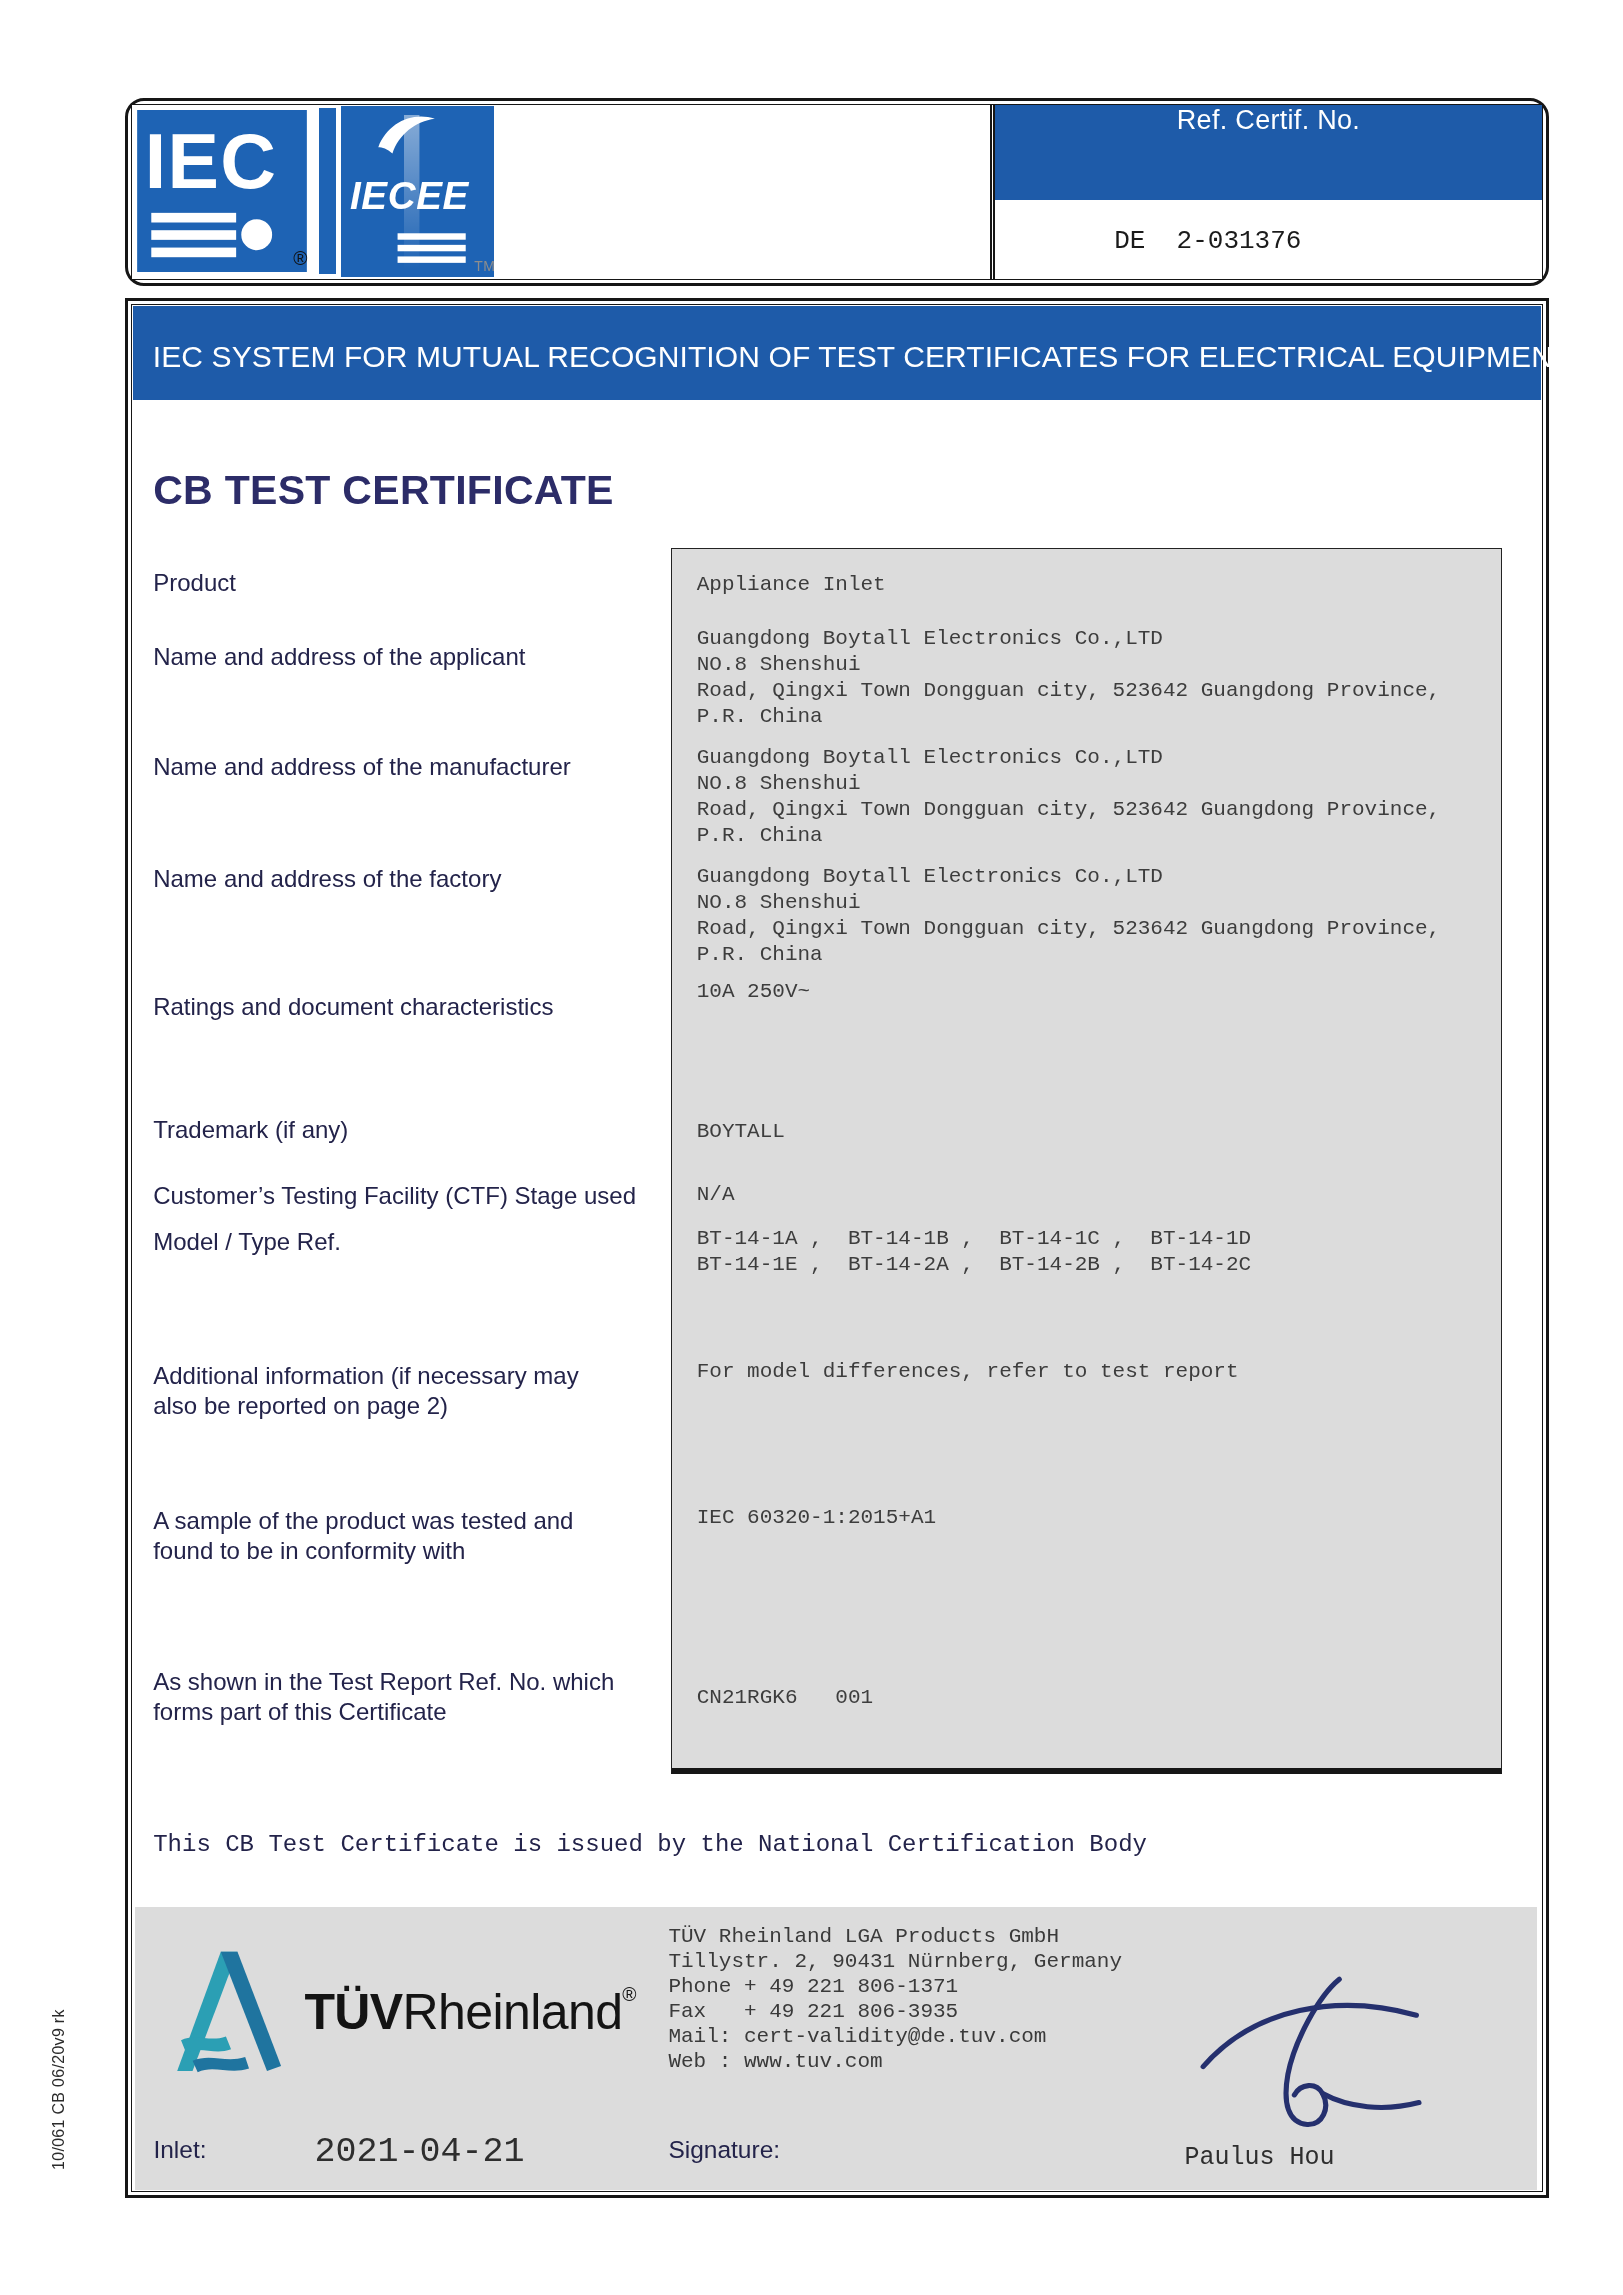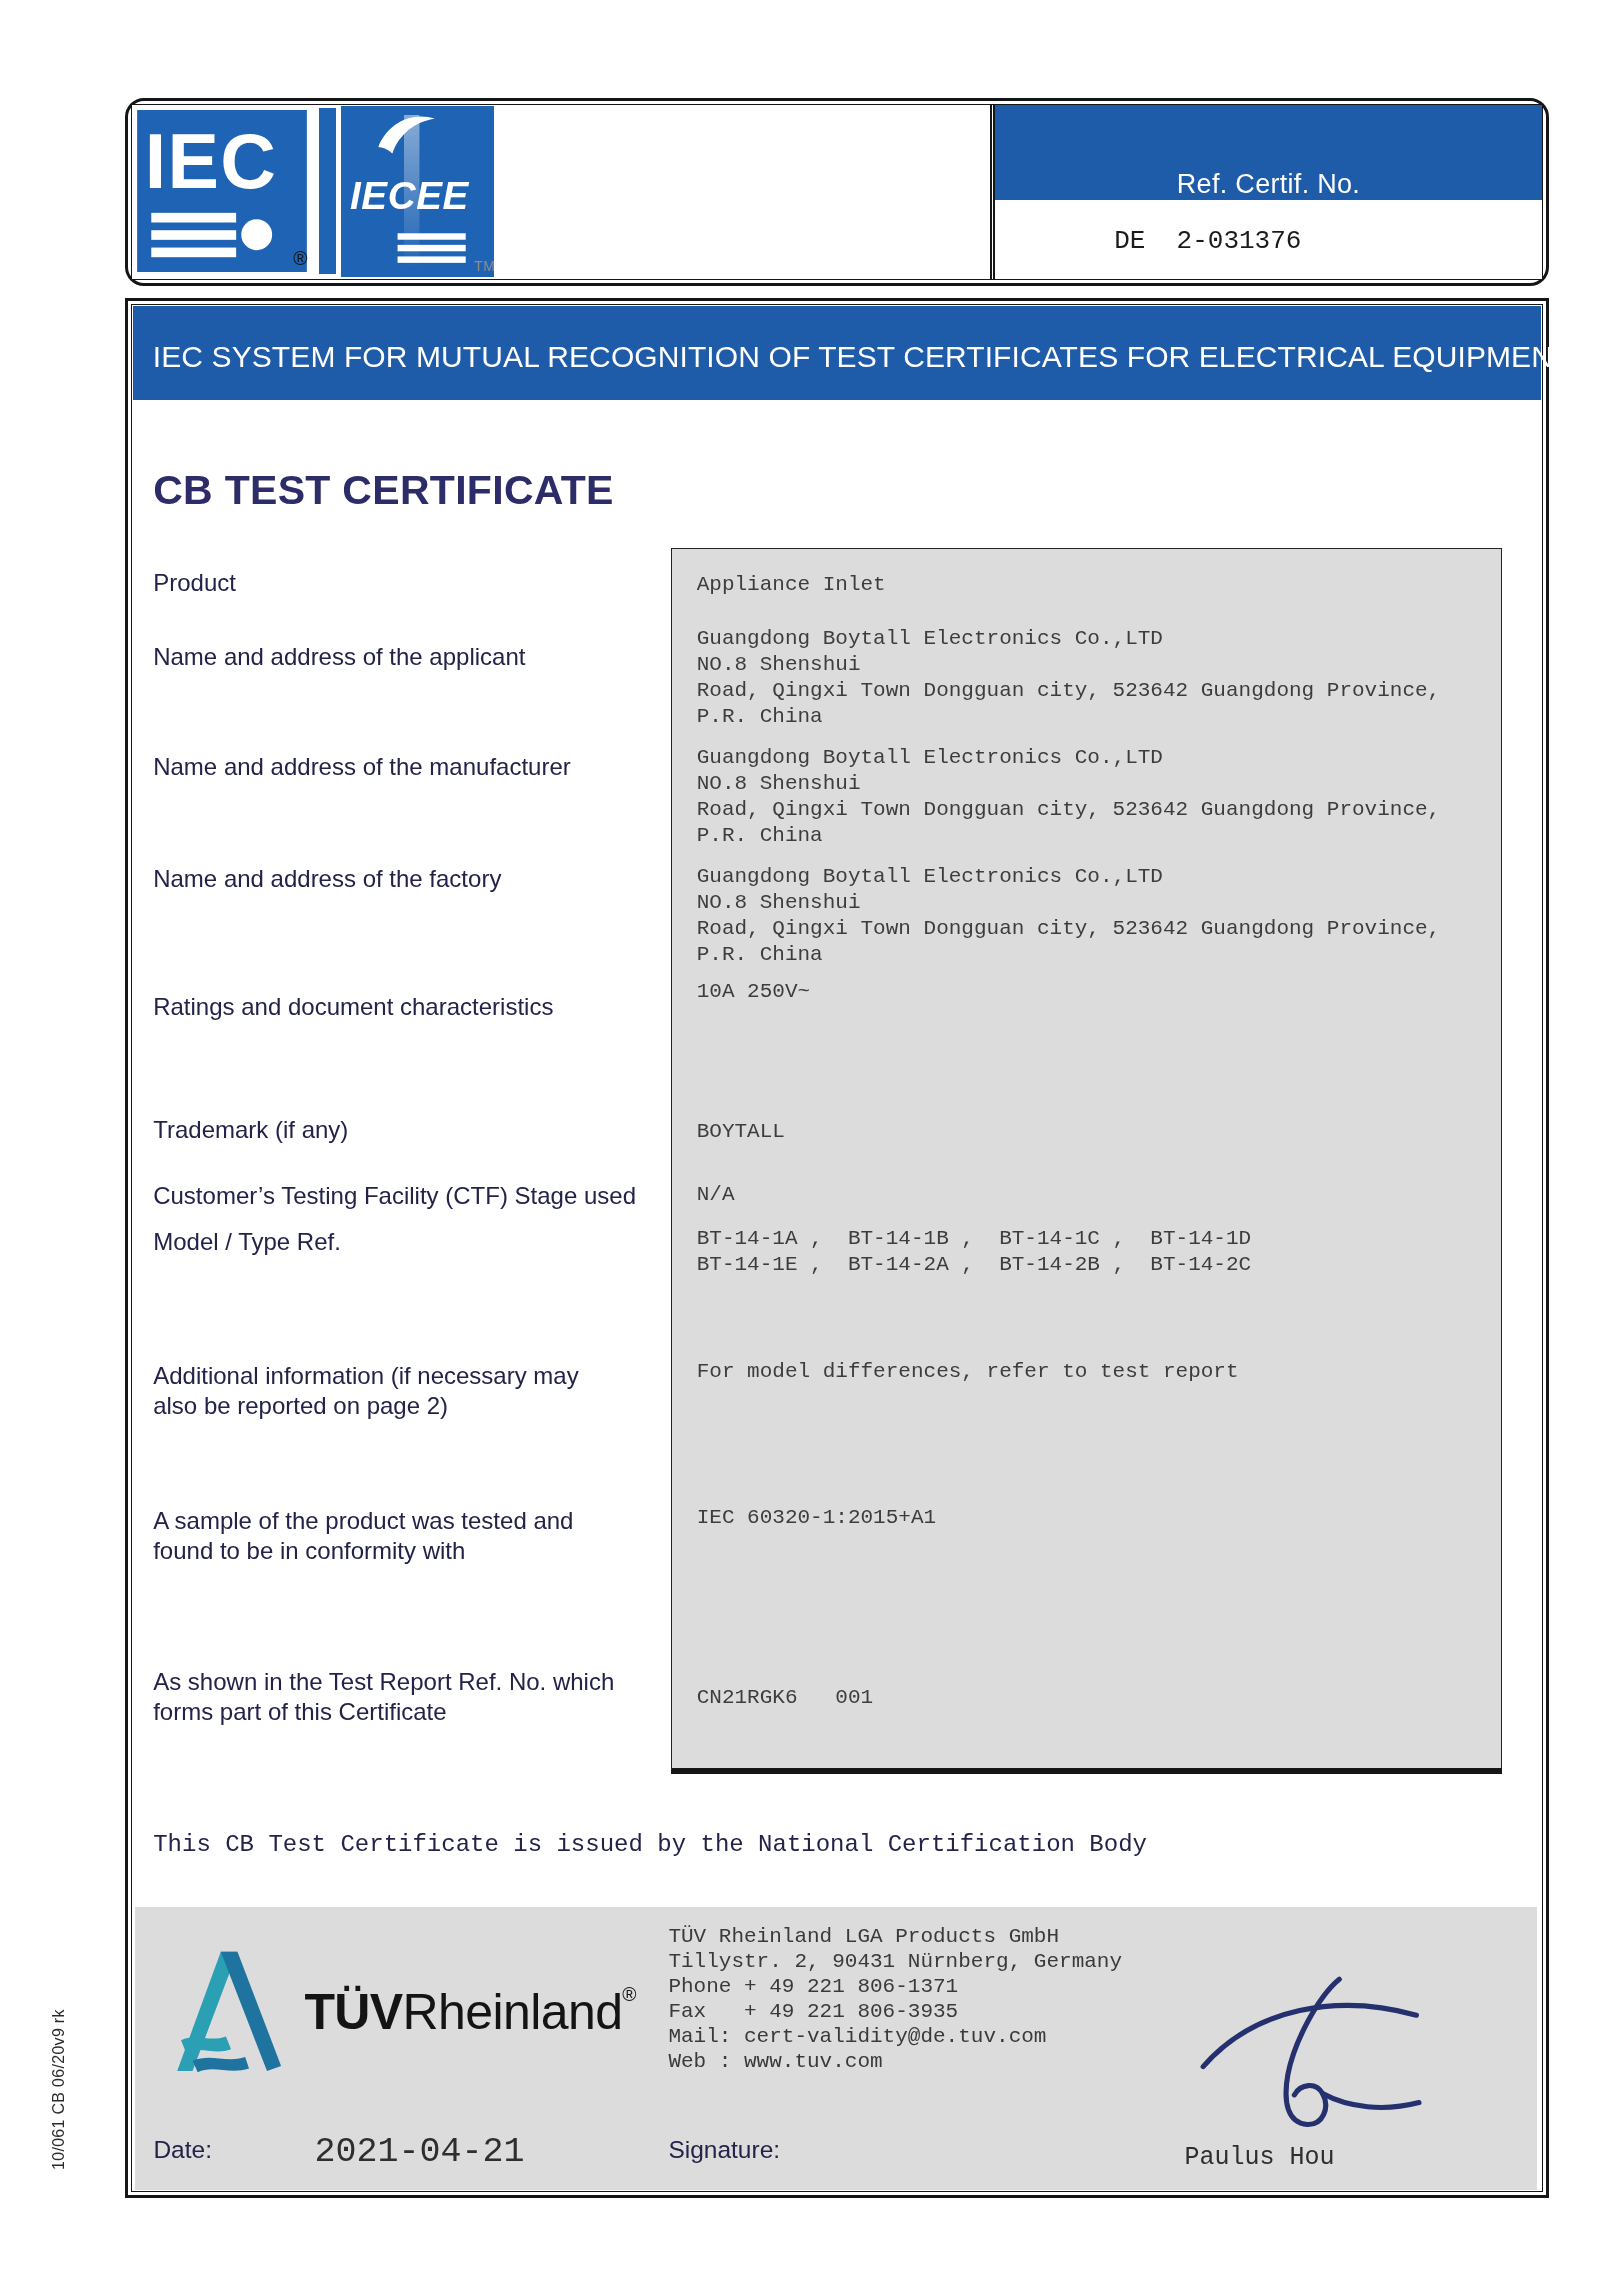--- a/index.html
+++ b/index.html
@@ -8,21 +8,21 @@
 
   
   .frame{position:absolute;border:3.2px solid #161616;padding:3.2px;box-sizing:border-box;background:#fff;}
   .frame-inner{position:relative;width:100%;height:100%;border:1.3px solid #161616;box-sizing:border-box;background:#fff;}
 
   
   .vbar{position:absolute;background:#1e63b4;}
   .reg-mark{position:absolute;font-size:19.3px;color:#111;}
   .tm-mark{position:absolute;font-size:14px;color:#8d8d8d;letter-spacing:0.6px;}
   .ref-section{position:absolute;top:0;bottom:0;right:0;border-left:5.8px double #161616;}
-  .ref-banner{height:95px;background:#1e5ba9;display:flex;align-items:flex-end;justify-content:center;}
+  .ref-banner{height:95px;background:#1e5ba9;display:flex;align-items:flex-start;justify-content:center;}
   .ref-banner span{color:#fff;font-size:27px;letter-spacing:0.3px;}
   .ref-value{position:absolute;left:119px;top:121px;font-family:"Liberation Mono","DejaVu Sans Mono",monospace;
              font-size:26px;color:#1b1b1b;white-space:pre;}
 
   
   .scheme-banner{position:absolute;left:1.3px;top:1.3px;right:1.3px;height:94px;background:#1e5ba9;
                  color:#fff;box-sizing:border-box;padding:22px 19.3px 0 19.3px;}
   .scheme-banner div{font-size:30px;line-height:57px;letter-spacing:0.1px;white-space:nowrap;}
   .doc-title{position:absolute;left:21px;top:162px;font-size:41px;font-weight:bold;color:#2c2c68;letter-spacing:0.3px;}
 
@@ -165,21 +165,21 @@
 Web : www.tuv.com</div>
 
         <svg style="position:absolute;left:991px;top:62px;" width="302" height="176" viewBox="0 0 470 274">
           <g stroke="#25306e" stroke-width="8" fill="none" stroke-linecap="round">
             <path d="M332,16 C300,42 262,112 252,164 C244,208 252,240 282,242 C306,243 318,216 306,194 C296,176 272,178 262,196"></path>
             <path d="M120,152 C200,60 330,38 452,72"></path>
             <path d="M306,194 C346,216 402,222 456,208"></path>
           </g>
         </svg>
 
-        <div class="sign-label" style="left:18px;top:229px;">Date:</div>
+        <div class="sign-label" style="left:18px;top:229px;">Inlet:</div>
         <div class="mono-val" style="left:179px;top:225px;font-size:35px;">2021-04-21</div>
         <div class="sign-label" style="left:533px;top:229px;">Signature:</div>
         <div class="mono-val" style="left:1049px;top:236px;font-size:25px;">Paulus Hou</div>
       </div>
 
     </div>
   </div>
 
   <div class="side-code">10/061 CB 06/20v9 rk</div>
 

